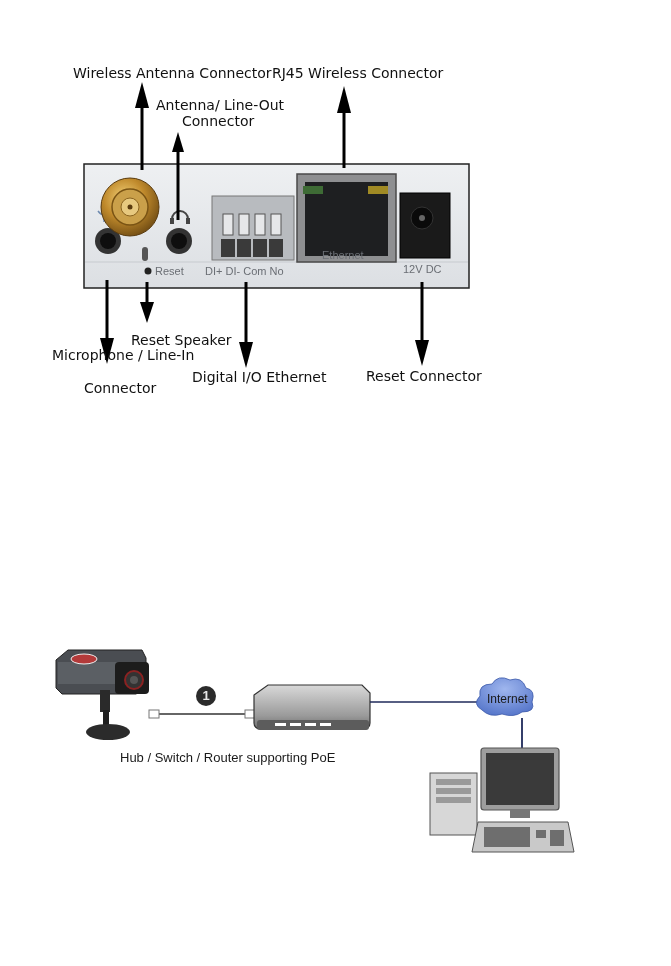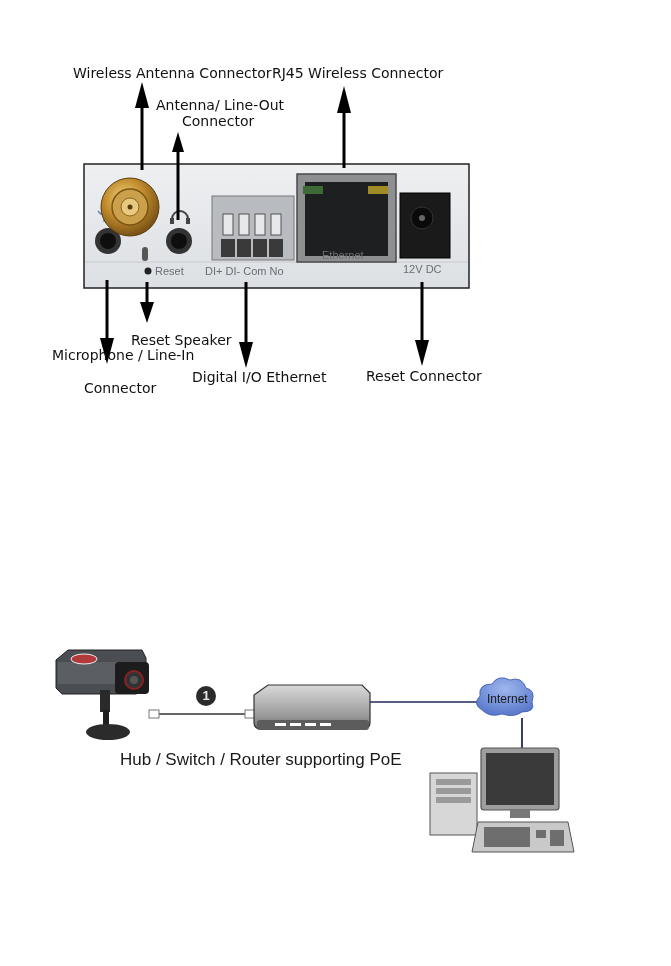--- a/index.html
+++ b/index.html
@@ -1,20 +1,20 @@
 <!DOCTYPE html>
 <html><head>
 <meta charset="utf-8">
 <style>
   html,body{margin:0;padding:0;background:#ffffff;}
   body{width:671px;height:966px;position:relative;overflow:hidden;font-family:"DejaVu Sans",sans-serif;}
   .lbl{position:absolute;font-family:"DejaVu Sans",sans-serif;font-size:14px;color:#111;white-space:nowrap;line-height:14px;}
   svg{position:absolute;left:0;top:0;}
   .panel-text{position:absolute;font-family:"Liberation Sans",sans-serif;font-size:11px;color:#6a6e74;white-space:nowrap;}
-  .caption{position:absolute;left:120px;top:750px;font-family:"Liberation Sans",sans-serif;font-size:17px;color:#1a1a1a;white-space:nowrap;}
+  .caption{position:absolute;left:120px;top:750px;font-family:"Liberation Sans",sans-serif;font-size:13px;color:#1a1a1a;white-space:nowrap;}
   .inet{position:absolute;left:487px;top:692px;font-family:"Liberation Sans",sans-serif;font-size:12px;color:#1a1a1a;}
   .badge{position:absolute;left:196px;top:686px;width:20px;height:20px;border-radius:50%;background:#2b2b2b;color:#e8e8e8;font-family:"Liberation Sans",sans-serif;font-size:13px;font-weight:bold;text-align:center;line-height:20px;}
 </style>
 </head>
 <body>
 
 <svg width="671" height="966">
   <defs>
     <linearGradient id="panelGrad" x1="0" y1="0" x2="0" y2="1">
       <stop offset="0" stop-color="#eef0f2"></stop>

